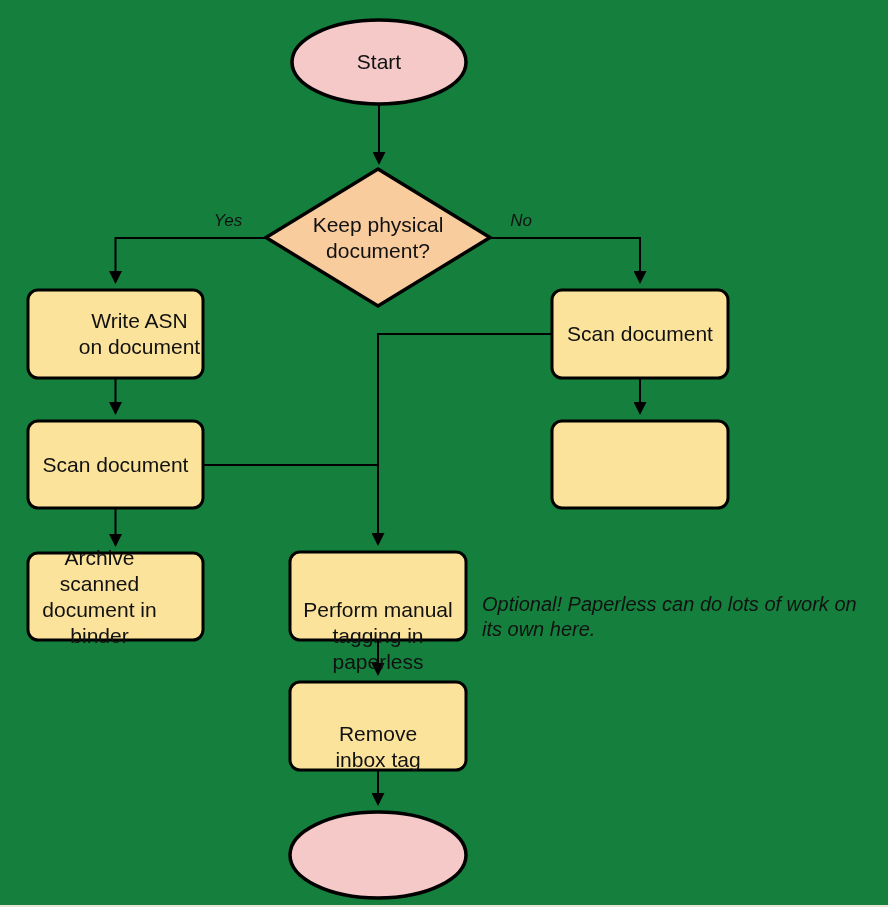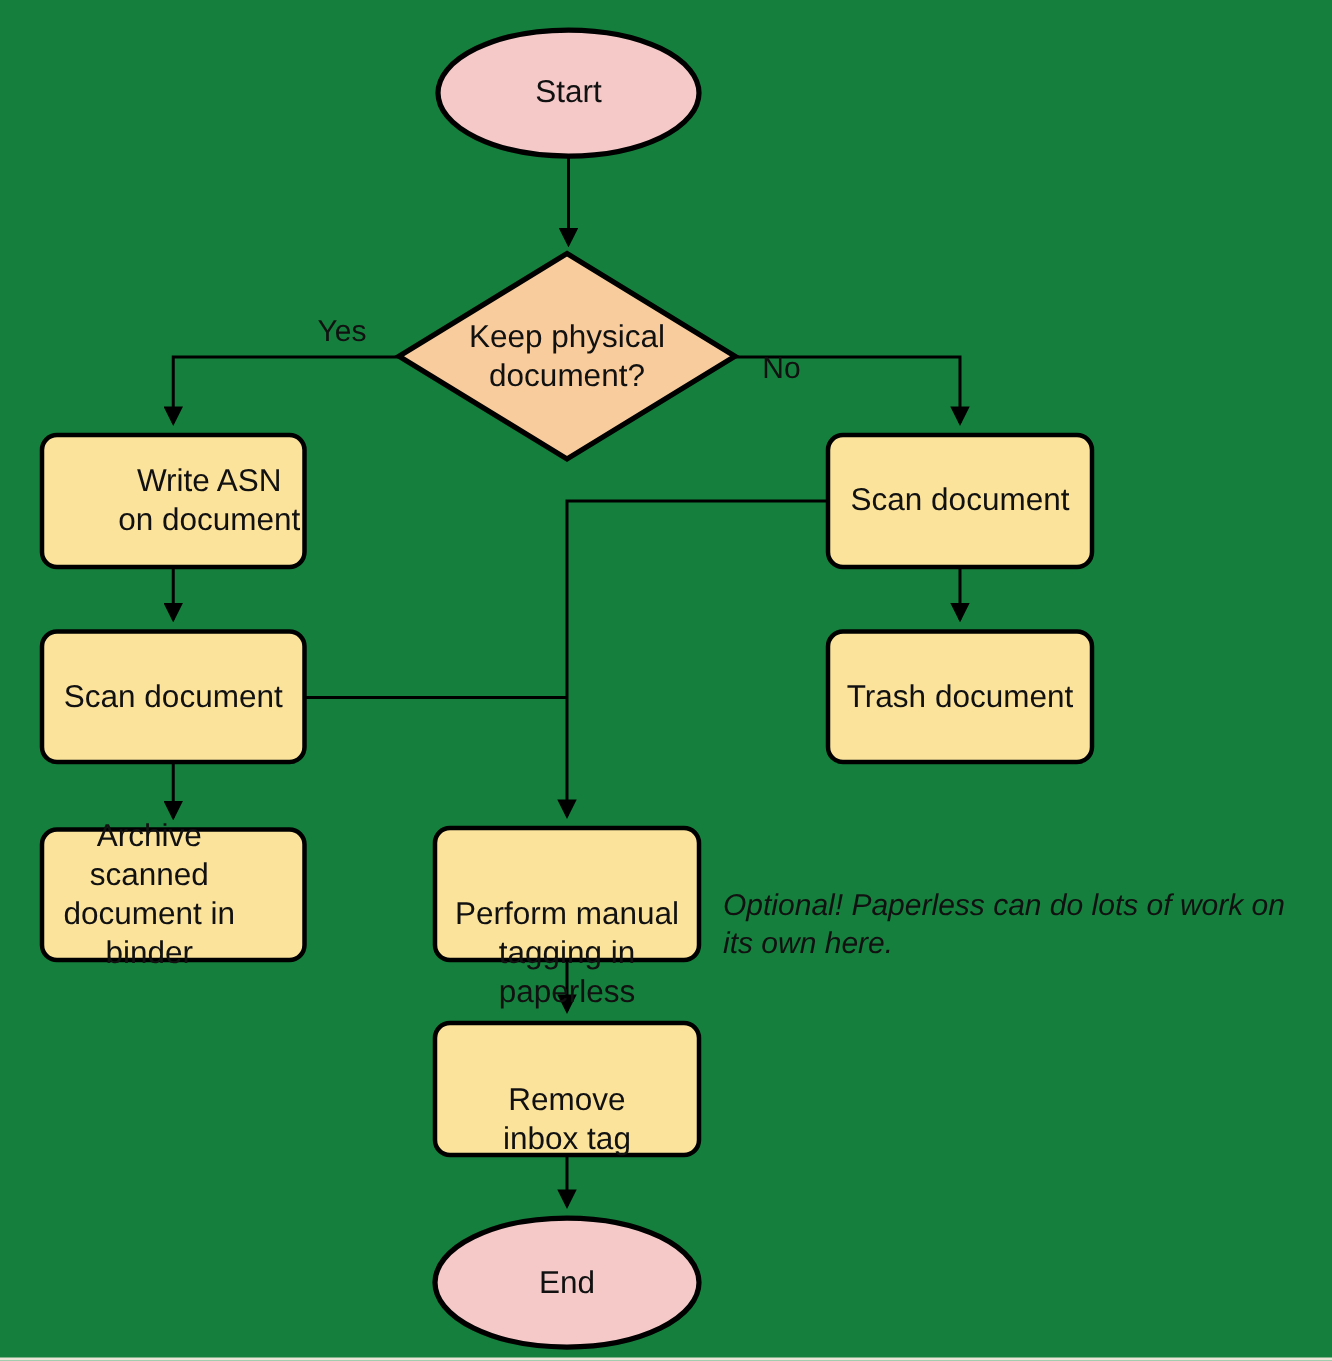--- a/index.html
+++ b/index.html
@@ -38,22 +38,23 @@
     font-size: 21px;
     line-height: 26px;
   }
   .edge-lbl {
     position: absolute;
     display: flex;
     align-items: center;
     justify-content: center;
     text-align: center;
     color: #111111;
-    font-size: 20px;
+    font-size: 17px;
     line-height: 20px;
+    font-style: italic;
   }
   .annotation {
     position: absolute;
     left: 482px;
     top: 592px;
     width: 410px;
     font-style: italic;
     font-size: 20px;
     line-height: 25px;
     color: #111111;
@@ -73,21 +74,21 @@
   .lbl-decision     { left: 266px; top: 169px; width: 224px; height: 137px; }
   .lbl-write-asn    { left: 28px;  top: 290px; width: 175px; height: 88px; margin-left: 24px; }
   .lbl-scan-left    { left: 28px;  top: 421px; width: 175px; height: 87px; }
   .lbl-archive      { left: 28px;  top: 553px; width: 143px; height: 87px; }
   .lbl-scan-right   { left: 552px; top: 290px; width: 176px; height: 88px; }
   .lbl-trash        { left: 552px; top: 421px; width: 176px; height: 87px; }
   .lbl-tagging      { left: 290px; top: 552px; width: 176px; height: 88px; margin-top: 40px; }
   .lbl-remove-inbox { left: 290px; top: 712px; width: 176px; height: 69px; }
   .lbl-end          { left: 290px; top: 812px; width: 176px; height: 87px; }
   .lbl-yes          { left: 198px; top: 209px; width: 60px;  height: 24px; }
-  .lbl-no           { left: 491px; top: 209px; width: 60px;  height: 24px; margin-top: 25px; }
+  .lbl-no           { left: 491px; top: 209px; width: 60px;  height: 24px; }
 </style>
 </head>
 <body>
 
 <div class="stage">
 
   <svg width="888" height="907" viewBox="0 0 888 907">
     <defs>
       <marker id="arrow" viewBox="0 0 10 10" refX="8.5" refY="5" markerWidth="13" markerHeight="13" markerUnits="userSpaceOnUse" orient="auto">
         <path d="M0,0 L10,5 L0,10 Z" fill="#000000"></path>
@@ -124,27 +125,25 @@
   <div class="lbl lbl-start">Start</div>
   <div class="lbl lbl-decision">Keep physical
 document?</div>
   <div class="lbl lbl-write-asn">Write ASN
 on document</div>
   <div class="lbl lbl-scan-left">Scan document</div>
   <div class="lbl lbl-archive">Archive scanned
 document in
 binder</div>
   <div class="lbl lbl-scan-right">Scan document</div>
-  <div class="lbl lbl-trash">Trash document</div>
   <div class="lbl lbl-tagging">Perform manual
 tagging in
 paperless</div>
   <div class="lbl lbl-remove-inbox">Remove
 inbox tag</div>
-  <div class="lbl lbl-end">End</div>
 
   <div class="edge-lbl lbl-yes">Yes</div>
   <div class="edge-lbl lbl-no">No</div>
 
   <div class="annotation">Optional! Paperless can do lots of work on
 its own here.</div>
 
   <div class="bottom-divider"></div>
 </div>
 

